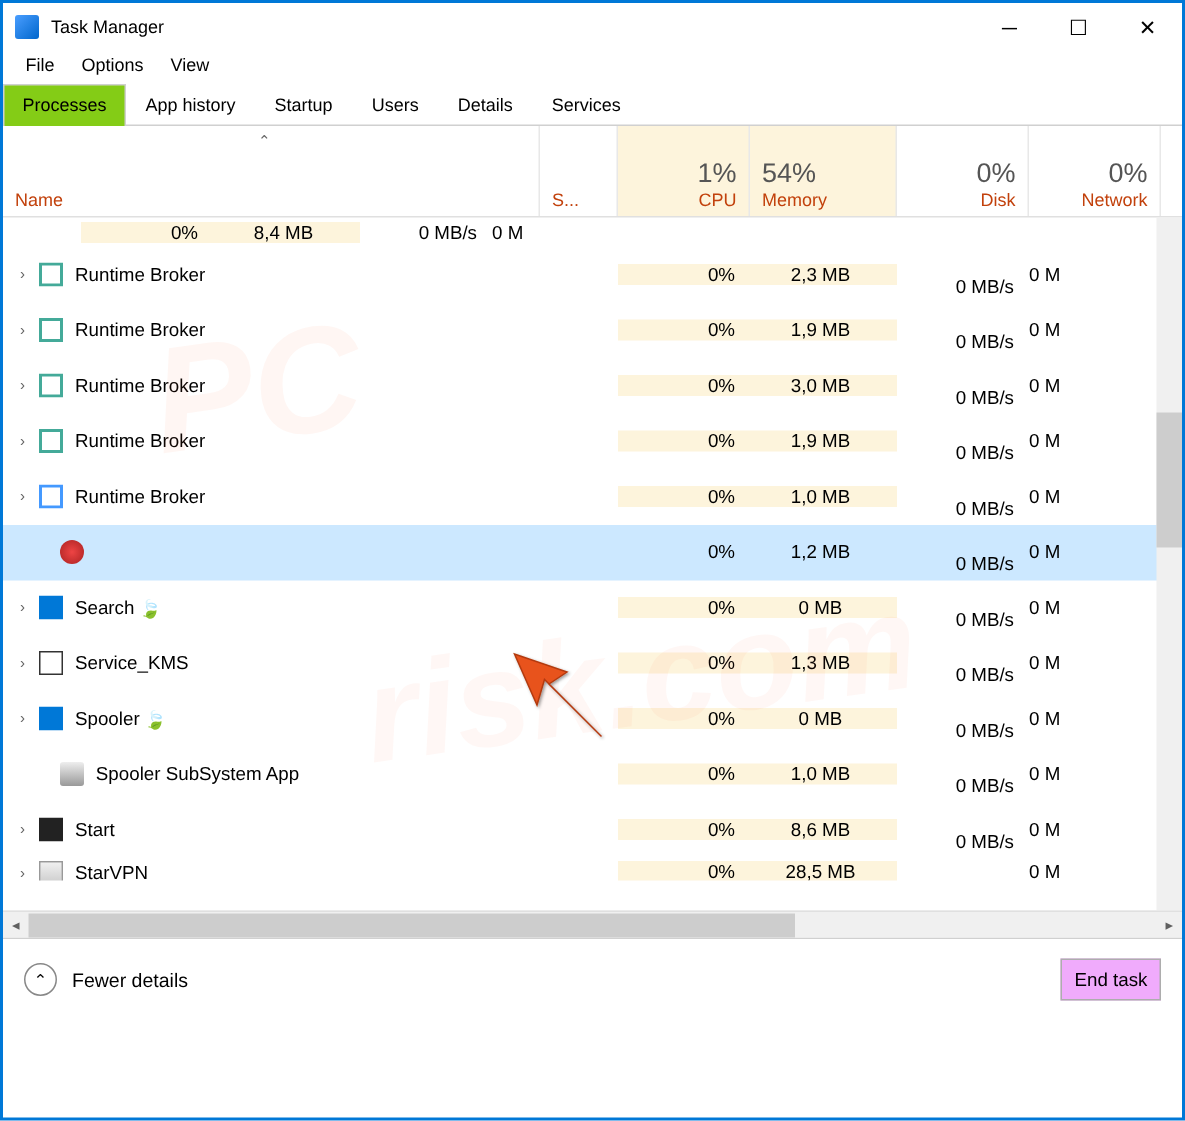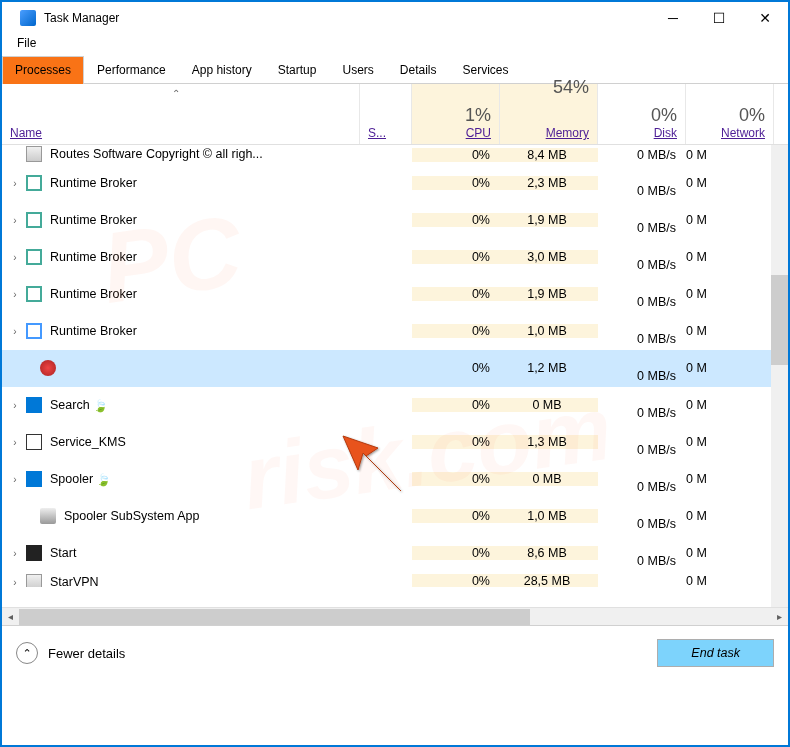--- a/index.html
+++ b/index.html
@@ -1,36 +1,36 @@
 <!DOCTYPE html>
 <html><head>
 <meta charset="utf-8">
 <style>
 * { margin:0; padding:0; box-sizing:border-box; font-family:"Segoe UI",Arial,sans-serif; }
 body { background:#fff; width:790px; height:747px; border:2px solid #0078d7; position:relative; overflow:hidden; }
-.titlebar { height:32px; display:flex; align-items:center; padding:0 0 0 18px; background:#fff;justify-content:center; }
+.titlebar { height:32px; display:flex; align-items:center; padding:0 0 0 8px; background:#fff;justify-content:center; }
 .app-icon { width:16px; height:16px; margin-right:8px; background:linear-gradient(135deg,#4a9eff,#0066cc); border-radius:2px; }
 .title { font-size:12px; flex:1; }
 .win-controls { display:flex; }
 .win-btn { width:46px; height:32px; display:flex; align-items:center; justify-content:center; font-size:14px; cursor:default; }
-.menubar { height:22px; display:flex; padding-left:6px; font-size:12px;flex-direction:column; }
+.menubar { height:22px; display:flex; padding-left:6px; font-size:12px; }
 .menu-item { padding:2px 9px; cursor:default; }
 .tabs { display:flex; border-bottom:1px solid #d0d0d0; background:#fff; font-size:12px; }
 .tab { padding:6px 12px; cursor:default; border:1px solid transparent; border-bottom:none; }
-.tab.active { border-color:#d0d0d0; background:#f97316; margin-bottom:-1px; }
+.tab.active { border-color:#d0d0d0; background:#84cc16; margin-bottom:-1px; }
 .table-header { display:flex; border-bottom:1px solid #e0e0e0; font-size:12px; position:relative; background:#fff; }
 .th { padding:4px 8px; border-right:1px solid #e8e8e8; display:flex; flex-direction:column; justify-content:flex-end; height:60px; }
 .th-name { width:358px; position:relative; }
 .th-status { width:52px; }
 .th-cpu { width:88px; text-align:right; background:#fdf4dc; }
-.th-memory { width:98px; text-align:right; background:#fdf4dc;gap:28px; }
+.th-memory { width:98px; text-align:left; background:#fdf4dc; }
 .th-disk { width:88px; text-align:right; }
 .th-network { width:88px; text-align:right; }
 .th-percent { font-size:18px; font-weight:300; color:#555; }
-.th-label { color:#4c1d95;text-decoration:underline; }
+.th-label { color:#c2410c; }
 .sort-arrow { position:absolute; top:4px; left:170px; font-size:10px; color:#666; }
 .table-body { height:462px; overflow:hidden; font-size:12.5px; position:relative; }
 .row { display:flex; height:37px; align-items:center; border-bottom:1px solid transparent; }
 .row.selected { background:#cce8ff; }
 .row.cutoff-top { height:20px; overflow:hidden; align-items:flex-end; padding-bottom:2px; }
 .row.cutoff-bottom { height:16px; overflow:hidden; align-items:flex-start; padding-top:2px; }
 .cell-name { width:358px; display:flex; align-items:center; padding-left:6px; white-space:nowrap; overflow:hidden; }
 .cell-status { width:52px; }
 .cell-cpu { width:88px; text-align:right; padding-right:10px; background:#fdf4dc; }
 .cell-memory { width:98px; text-align:center; padding-right:4px; background:#fdf4dc; }
@@ -42,21 +42,21 @@
 .leaf-icon { width:12px; height:12px; color:#2a8a2a; font-size:12px; }
 .hscroll { height:18px; background:#f0f0f0; border-top:1px solid #e0e0e0; display:flex; align-items:center; position:relative; }
 .hscroll-track { flex:1; height:16px; position:relative; margin:0 17px; }
 .hscroll-thumb { position:absolute; left:0; width:68%; height:16px; background:#cdcdcd; }
 .hscroll-btn { width:17px; height:17px; display:flex; align-items:center; justify-content:center; color:#606060; font-size:10px; position:absolute; }
 .vscroll { position:absolute; right:0; top:0; width:17px; height:462px; background:#f0f0f0; }
 .vscroll-thumb { position:absolute; left:0; width:17px; top:130px; height:90px; background:#cdcdcd; }
 .footer { height:55px; border-top:1px solid #d0d0d0; display:flex; align-items:center; padding:0 14px; justify-content:space-between; }
 .fewer { display:flex; align-items:center; gap:10px; font-size:13px; cursor:default; }
 .fewer-circle { width:22px; height:22px; border:1px solid #888; border-radius:50%; display:flex; align-items:center; justify-content:center; font-size:11px; }
-.end-task { padding:6px 33px; background:#7dd3fc; border:1px solid #adadad; font-size:12.5px; cursor:default;font-style:italic; }
+.end-task { padding:6px 8px; background:#f0abfc; border:1px solid #adadad; font-size:12.5px; cursor:default; }
 .arrow-annotation { position:absolute; left:336px; top:426px; pointer-events:none; z-index:100; }
 .watermark { position:absolute; top:200px; left:100px; font-size:100px; font-weight:bold; color:rgba(255,100,50,0.06); transform:rotate(-8deg); pointer-events:none; font-style:italic; z-index:1; }
 .watermark2 { position:absolute; top:400px; left:240px; font-size:90px; font-weight:bold; color:rgba(255,100,50,0.05); transform:rotate(-8deg); pointer-events:none; font-style:italic; z-index:1; }
 .i-generic { background:linear-gradient(180deg,#f0f0f0,#ccc); border:1px solid #999; }
 .i-window { background:#fff; border:2px solid #4a9; }
 .i-window-b { background:#fff; border:2px solid #49f; }
 .i-shield { background:radial-gradient(circle,#e44,#a22); border-radius:50%; }
 .i-search { background:#0078d7; }
 .i-kms { background:#fff; border:1px solid #333; }
 .i-settings { background:#0078d7; }
@@ -77,21 +77,20 @@
 </div>
 
 <div class="menubar">
   <div class="menu-item">File</div>
   <div class="menu-item">Options</div>
   <div class="menu-item">View</div>
 </div>
 
 <div class="tabs">
   <div class="tab active">Processes</div>
-  <div class="tab">Performance</div>
   <div class="tab">App history</div>
   <div class="tab">Startup</div>
   <div class="tab">Users</div>
   <div class="tab">Details</div>
   <div class="tab">Services</div>
 </div>
 
 <div class="table-header">
   <div class="th th-name">
     <span class="sort-arrow">⌃</span>
@@ -113,21 +112,20 @@
     <span class="th-label">Disk</span>
   </div>
   <div class="th th-network">
     <span class="th-percent">0%</span>
     <span class="th-label">Network</span>
   </div>
 </div>
 
 <div class="table-body" id="tbody">
   <div class="row cutoff-top">
-      <div class="cell-name"><span class="expander"></span><span class="proc-icon i-generic"></span><span>Routes Software Copyright © all righ...</span>&nbsp;</div>
       <div class="cell-status"></div>
       <div class="cell-cpu">0%</div>
       <div class="cell-memory">8,4 MB</div>
       <div class="cell-disk">0 MB/s</div>
       <div class="cell-network">0 M</div>
     </div>
     <div class="row">
       <div class="cell-name"><span class="expander">›</span><span class="proc-icon i-window"></span><span>Runtime Broker</span>&nbsp;</div>
       <div class="cell-status"></div>
       <div class="cell-cpu">0%</div>

